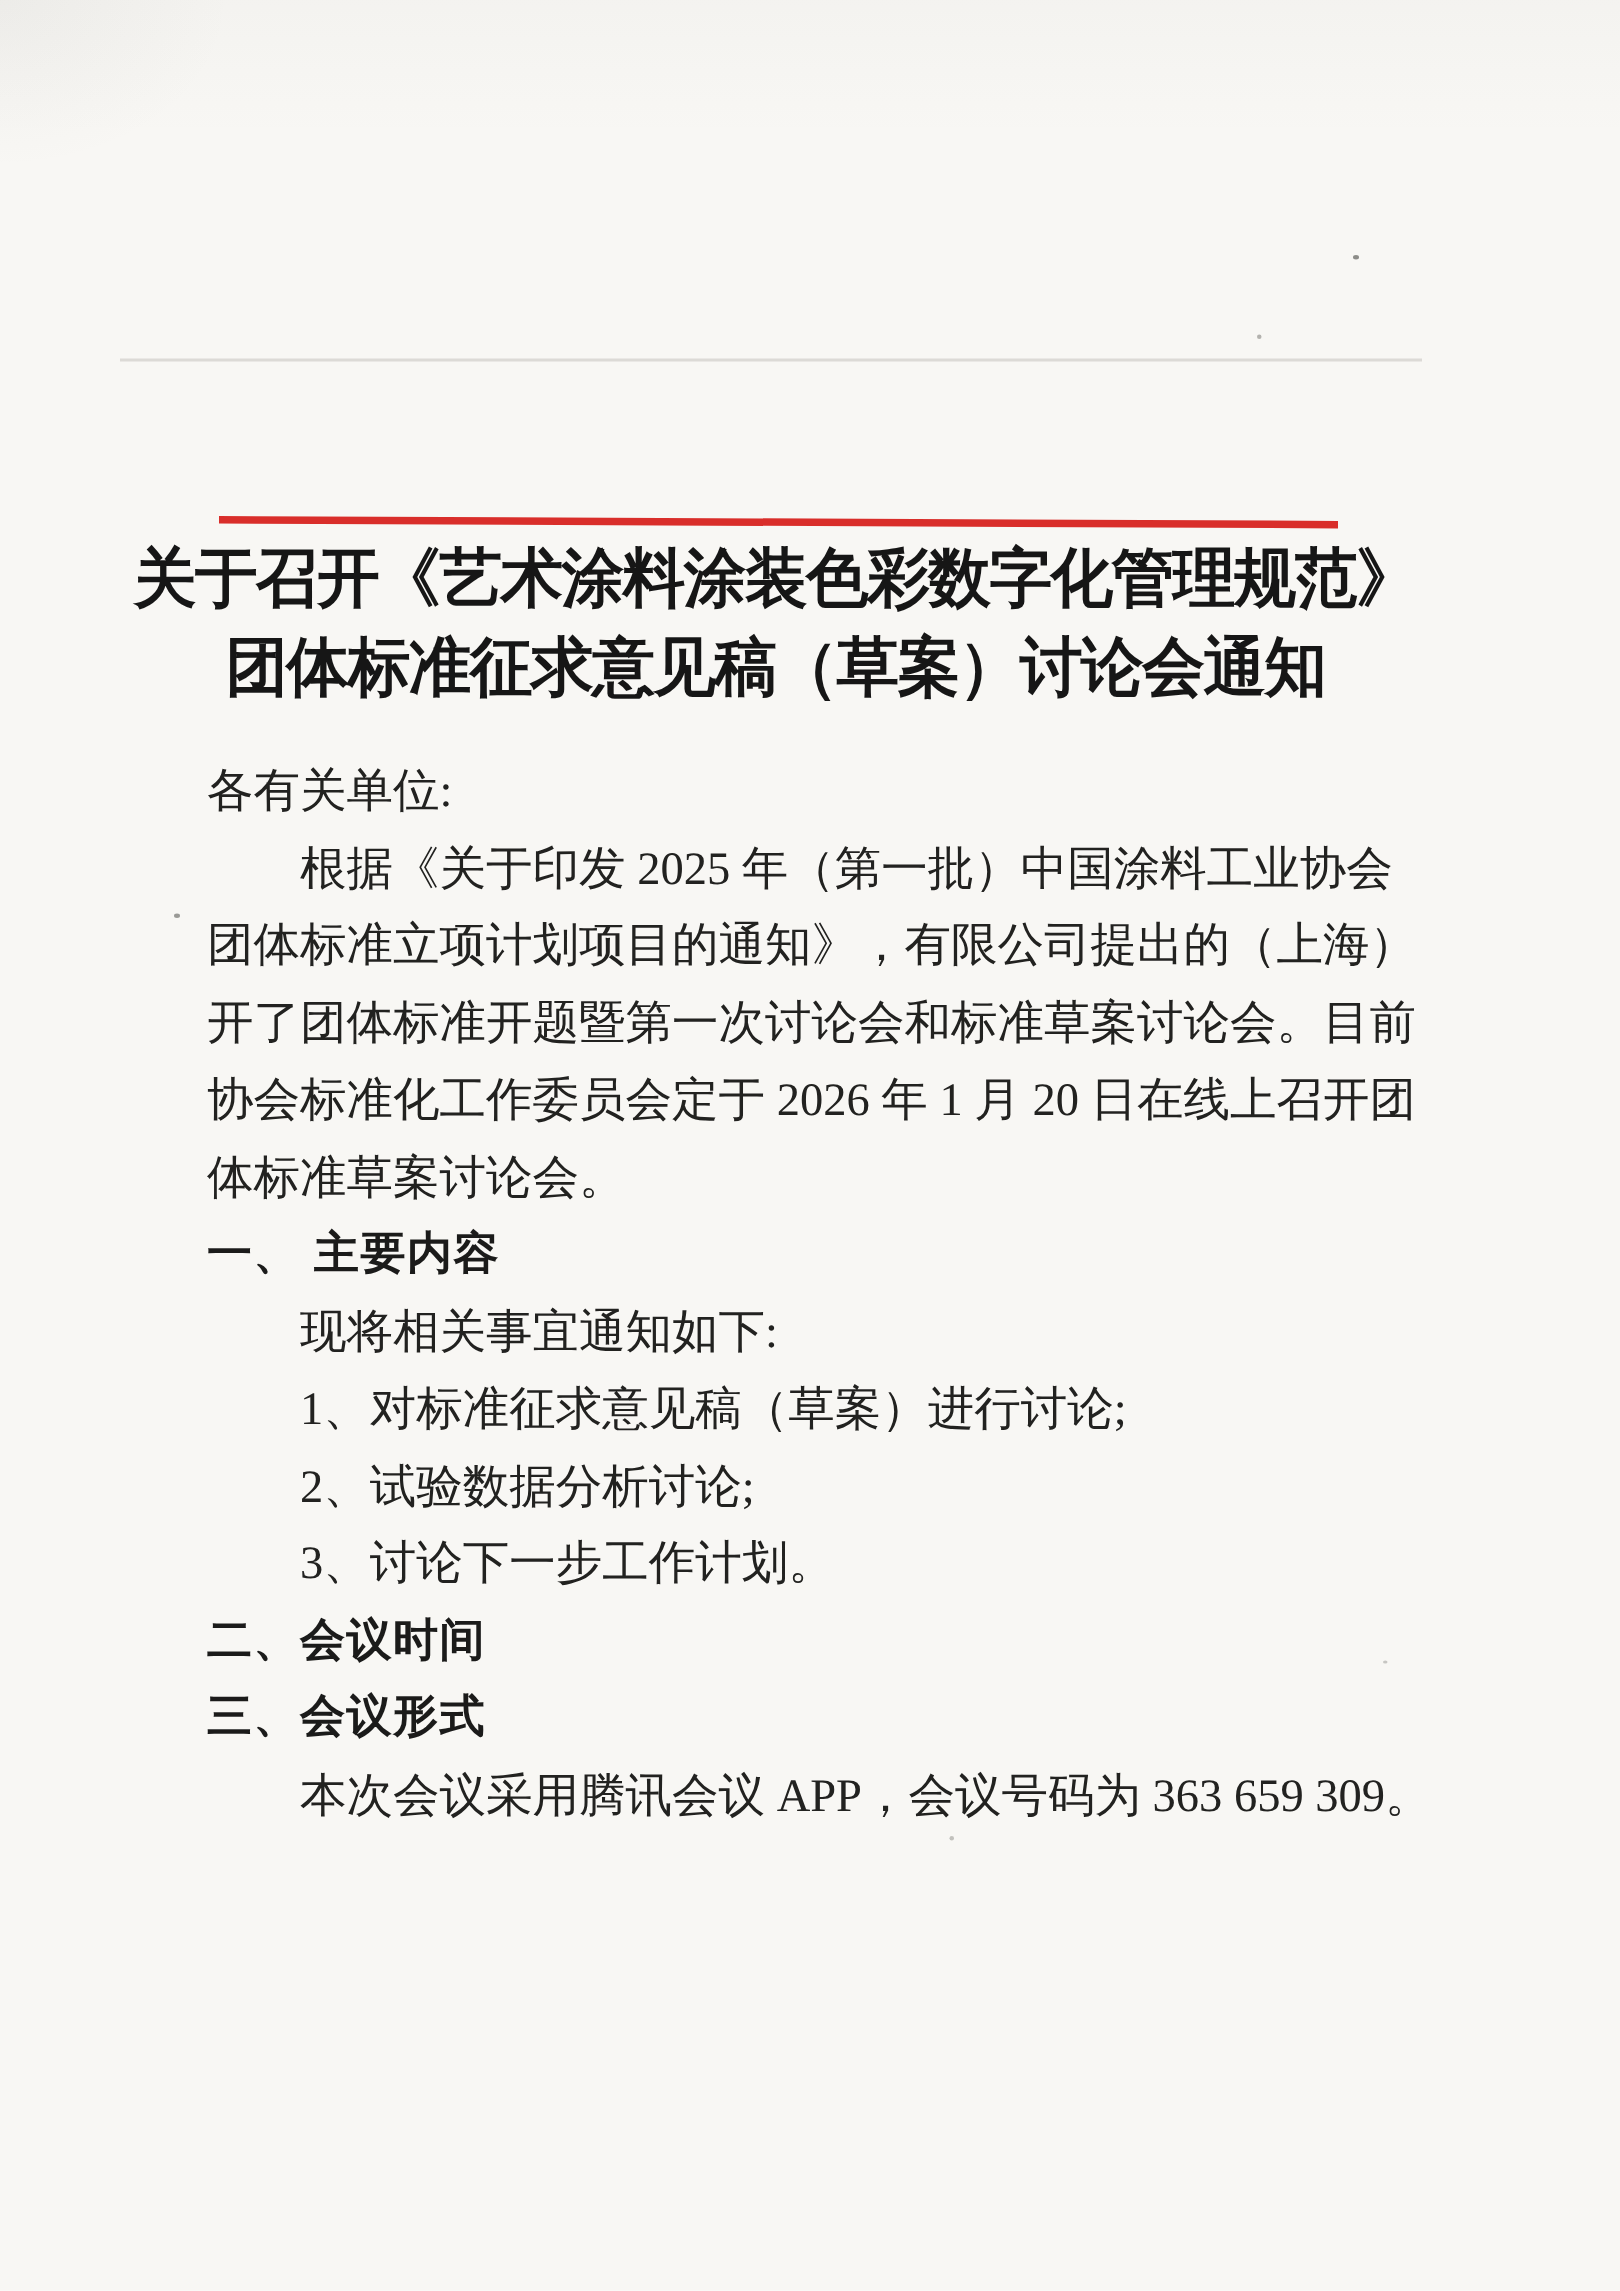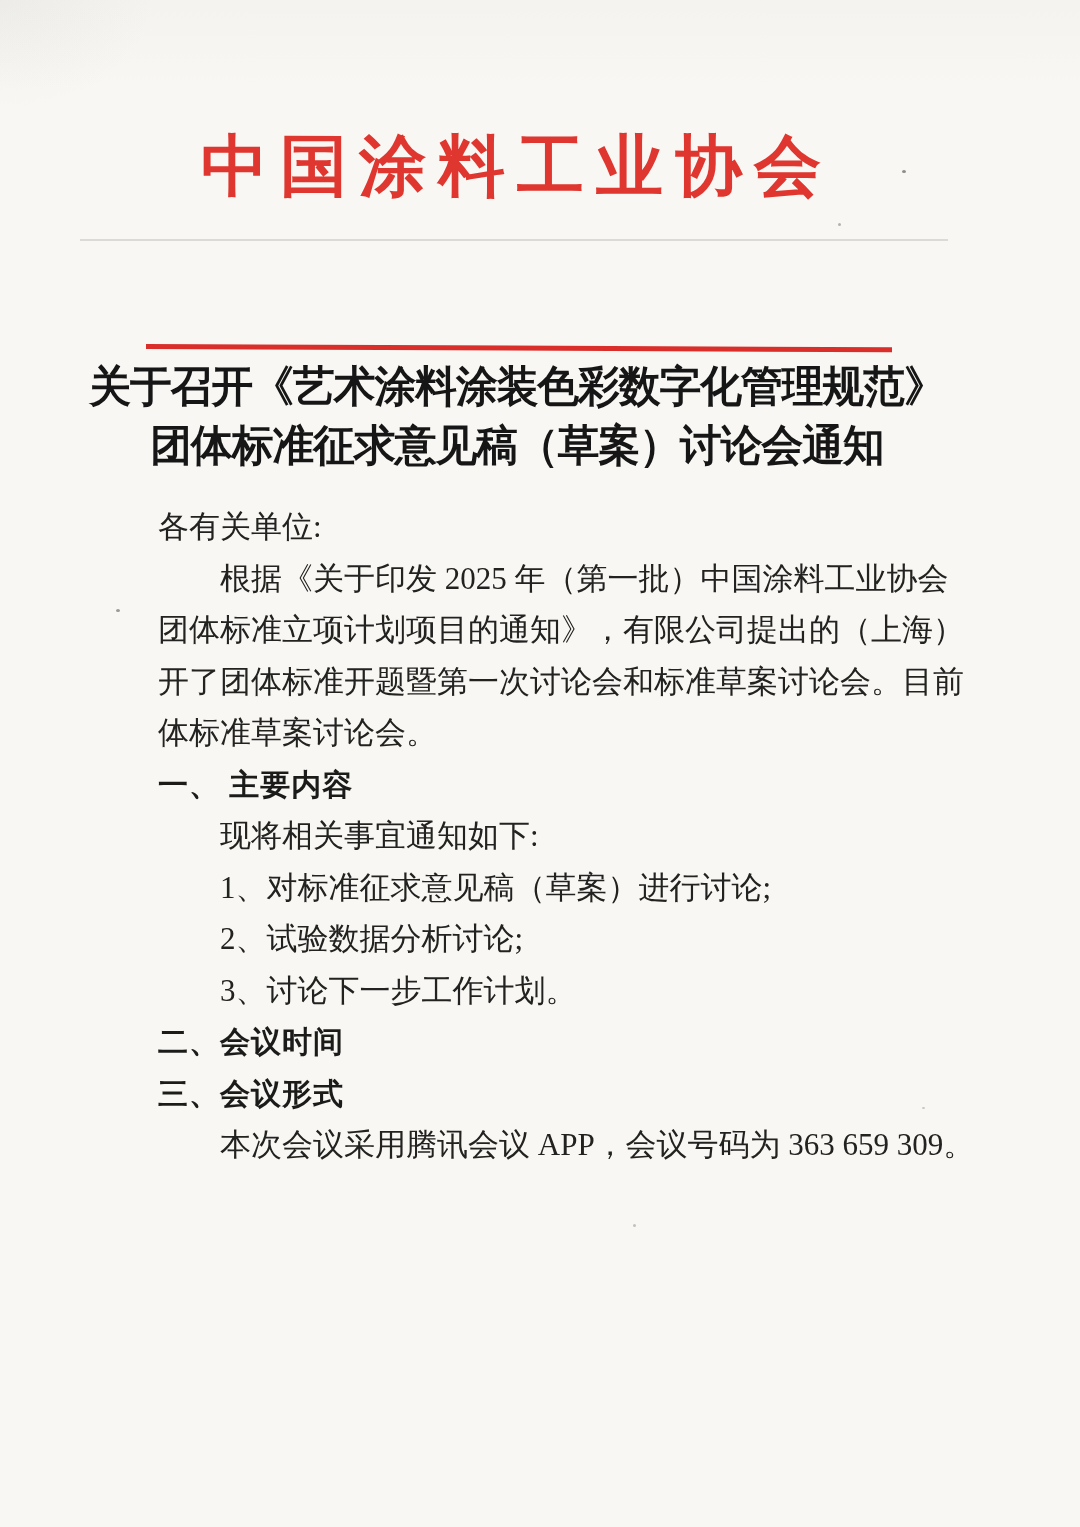--- a/index.html
+++ b/index.html
@@ -68,57 +68,57 @@
   .doc-title .t-line{white-space:nowrap;}
   .body-text{
     position:absolute;
     top:501px;
     left:138px;
     width:810px;
     font-size:31px;
     line-height:51.5px;
     color:#222220;
   }
-  .ln{white-space:nowrap;height:51.5px;margin-left:20px;}
+  .ln{white-space:nowrap;height:51.5px;}
   .indent{padding-left:62px;}
   .hd{
     font-family:"Liberation Sans","DejaVu Sans",sans-serif;
     font-weight:700;
     font-size:30px;
     letter-spacing:1px;
     color:#1b1b1a;
   }
   .speck{position:absolute;border-radius:50%;pointer-events:none;}
   .speck.s1{top:170px;left:902px;width:4px;height:3px;background:#8d8d89;}
   .speck.s2{top:223px;left:838px;width:3px;height:3px;background:#b3b2ae;}
   .speck.s3{top:609px;left:116px;width:4px;height:3px;background:#9a9a96;}
   .speck.s4{top:1224px;left:633px;width:3px;height:3px;background:#c2c1bd;}
   .speck.s5{top:1107px;left:922px;width:3px;height:2px;background:#c7c6c2;}
 </style>
 </head>
 <body>
 
 <div class="page">
 
-  <div class="org-name">中国涂料工业协会</div>
 
   <div class="divider-thin"></div>
 
   <div class="rule-red"></div>
 
   <div class="doc-title">
     <div class="t-line">关于召开《艺术涂料涂装色彩数字化管理规范》</div>
     <div class="t-line">团体标准征求意见稿（草案）讨论会通知</div>
   </div>
 
   <div class="body-text">
     <div class="ln">各有关单位:</div>
     <div class="ln indent">根据《关于印发 2025 年（第一批）中国涂料工业协会</div>
     <div class="ln">团体标准立项计划项目的通知》，有限公司提出的（上海）</div>
     <div class="ln">开了团体标准开题暨第一次讨论会和标准草案讨论会。目前</div>
+    <div class="ln">协会标准化工作委员会定于 2026 年 1 月 20 日在线上召开团</div>
     <div class="ln">体标准草案讨论会。</div>
     <div class="ln hd">一、 主要内容</div>
     <div class="ln indent">现将相关事宜通知如下:</div>
     <div class="ln indent">1、对标准征求意见稿（草案）进行讨论;</div>
     <div class="ln indent">2、试验数据分析讨论;</div>
     <div class="ln indent">3、讨论下一步工作计划。</div>
     <div class="ln hd">二、会议时间</div>
     <div class="ln hd">三、会议形式</div>
     <div class="ln indent">本次会议采用腾讯会议 APP，会议号码为 363 659 309。</div>
   </div>

